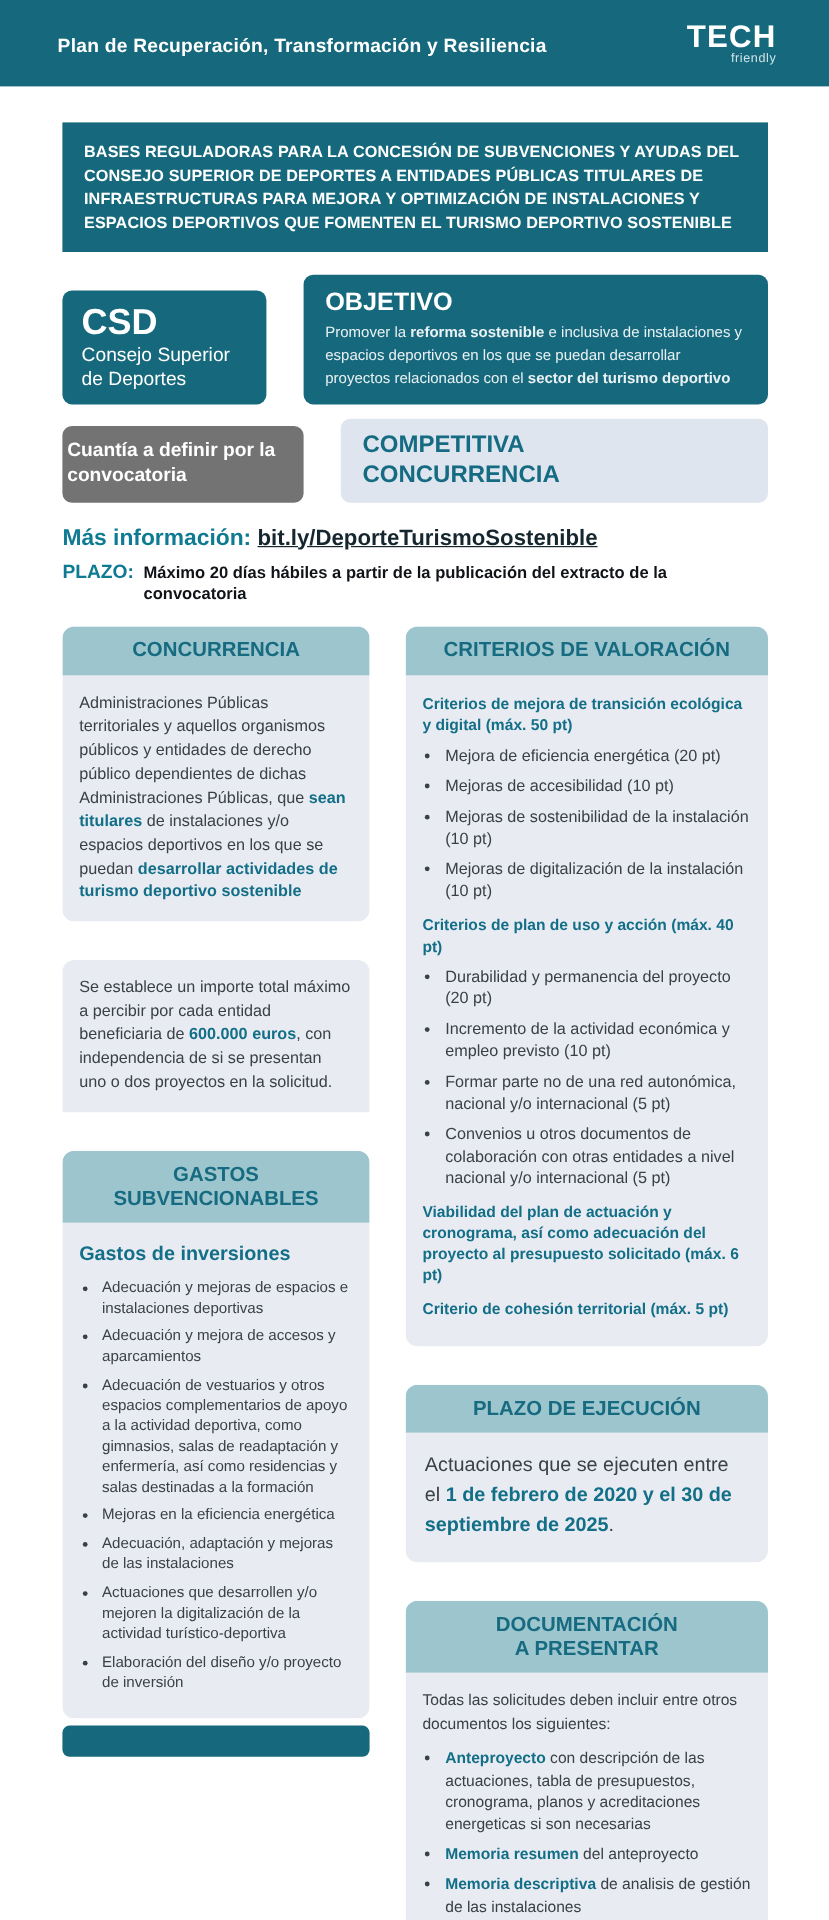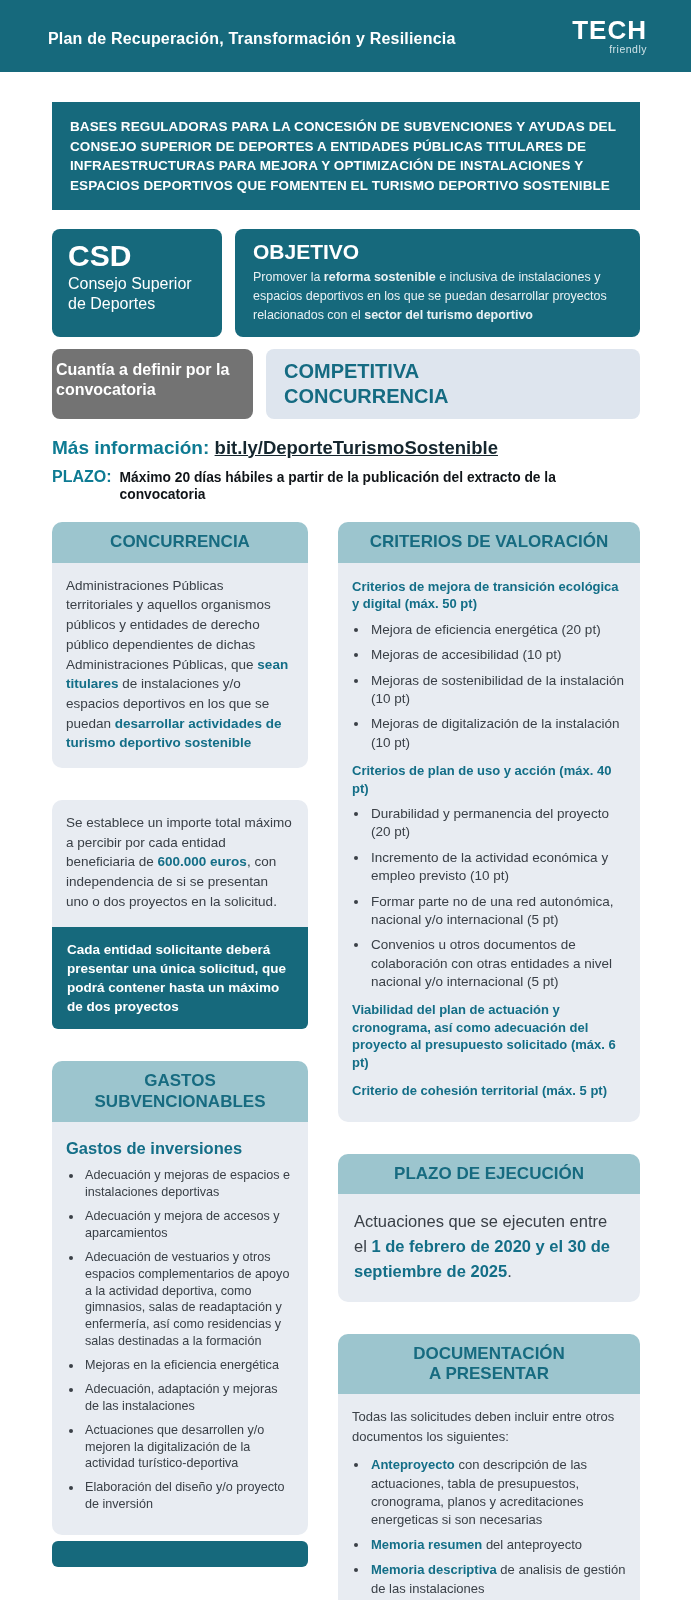--- a/index.html
+++ b/index.html
@@ -10,21 +10,21 @@
   .topbar{background:#16697c;height:72px;display:flex;align-items:center;justify-content:space-between;padding:0 44px 0 48px;}
   .topbar-title{color:#fff;font-size:16px;font-weight:700;letter-spacing:.2px;padding-top:6px;}
   .logo{text-align:right;line-height:1;}
   .logo-main{color:#fff;font-size:26px;font-weight:700;letter-spacing:1px;}
   .logo-sub{color:#cfe3e8;font-size:10.5px;font-weight:400;margin-top:1px;letter-spacing:.5px;}
 
   .wrap{padding:0 51px 0 52px;}
 
   .banner{margin-top:30px;background:#16697c;color:#fff;font-size:13.5px;font-weight:700;line-height:1.45;padding:15px 18px;letter-spacing:.1px;}
 
-  .row{display:flex;gap:13px;margin-top:19px;}
+  .row{display:flex;gap:31px;margin-top:19px;align-items:flex-end;}
   .row2{margin-top:12px;}
   .csd-box{width:170px;background:#16697c;border-radius:8px;color:#fff;padding:11px 16px 10px;}
   .csd-acronym{font-size:30px;font-weight:700;line-height:1.05;}
   .csd-name{font-size:16px;line-height:1.25;margin-top:2px;}
   .objetivo-box{flex:1;background:#16697c;border-radius:8px;color:#fff;padding:11px 18px 12px;}
   .objetivo-title{font-size:21px;font-weight:700;margin-bottom:4px;}
   .objetivo-body{margin:0;font-size:12.5px;line-height:1.5;color:#e9f1f4;}
   .cuantia-box{width:201px;background:#737373;border-radius:8px;color:#fff;font-size:16px;font-weight:700;line-height:1.3;padding:11px 4px;}
   .concurrencia-box{flex:1;background:#dee5ee;border-radius:8px;color:#156b82;font-size:20px;font-weight:700;line-height:1.25;padding:10px 18px;}
 
@@ -120,21 +120,20 @@
           <div class="card-body">
             <p><span>Administraciones Públicas territoriales y aquellos organismos públicos y entidades de derecho público dependientes de dichas Administraciones Públicas, que </span><span class="a">sean titulares</span><span> de instalaciones y/o espacios deportivos en los que se puedan </span><span class="a">desarrollar actividades de turismo deportivo sostenible</span></p>
           </div>
         </div>
 
         <div class="card flush">
           <div class="card-body">
             <p><span>Se establece un importe total máximo a percibir por cada entidad beneficiaria de </span><span class="a">600.000 euros</span><span>, con independencia de si se presentan uno o dos proyectos en la solicitud.</span></p>
           </div>
         </div>
-        <div class="callout">Cada entidad solicitante deberá presentar una única solicitud, que podrá contener hasta un máximo de dos proyectos</div>
 
         <div class="card">
           <div class="card-header two">
             <div>GASTOS</div>
             <div>SUBVENCIONABLES</div>
           </div>
           <div class="card-body">
             <div class="subhead big">Gastos de inversiones</div>
             <ul class="blist gastos-list">
                 <li>Adecuación y mejoras de espacios e instalaciones deportivas</li>

